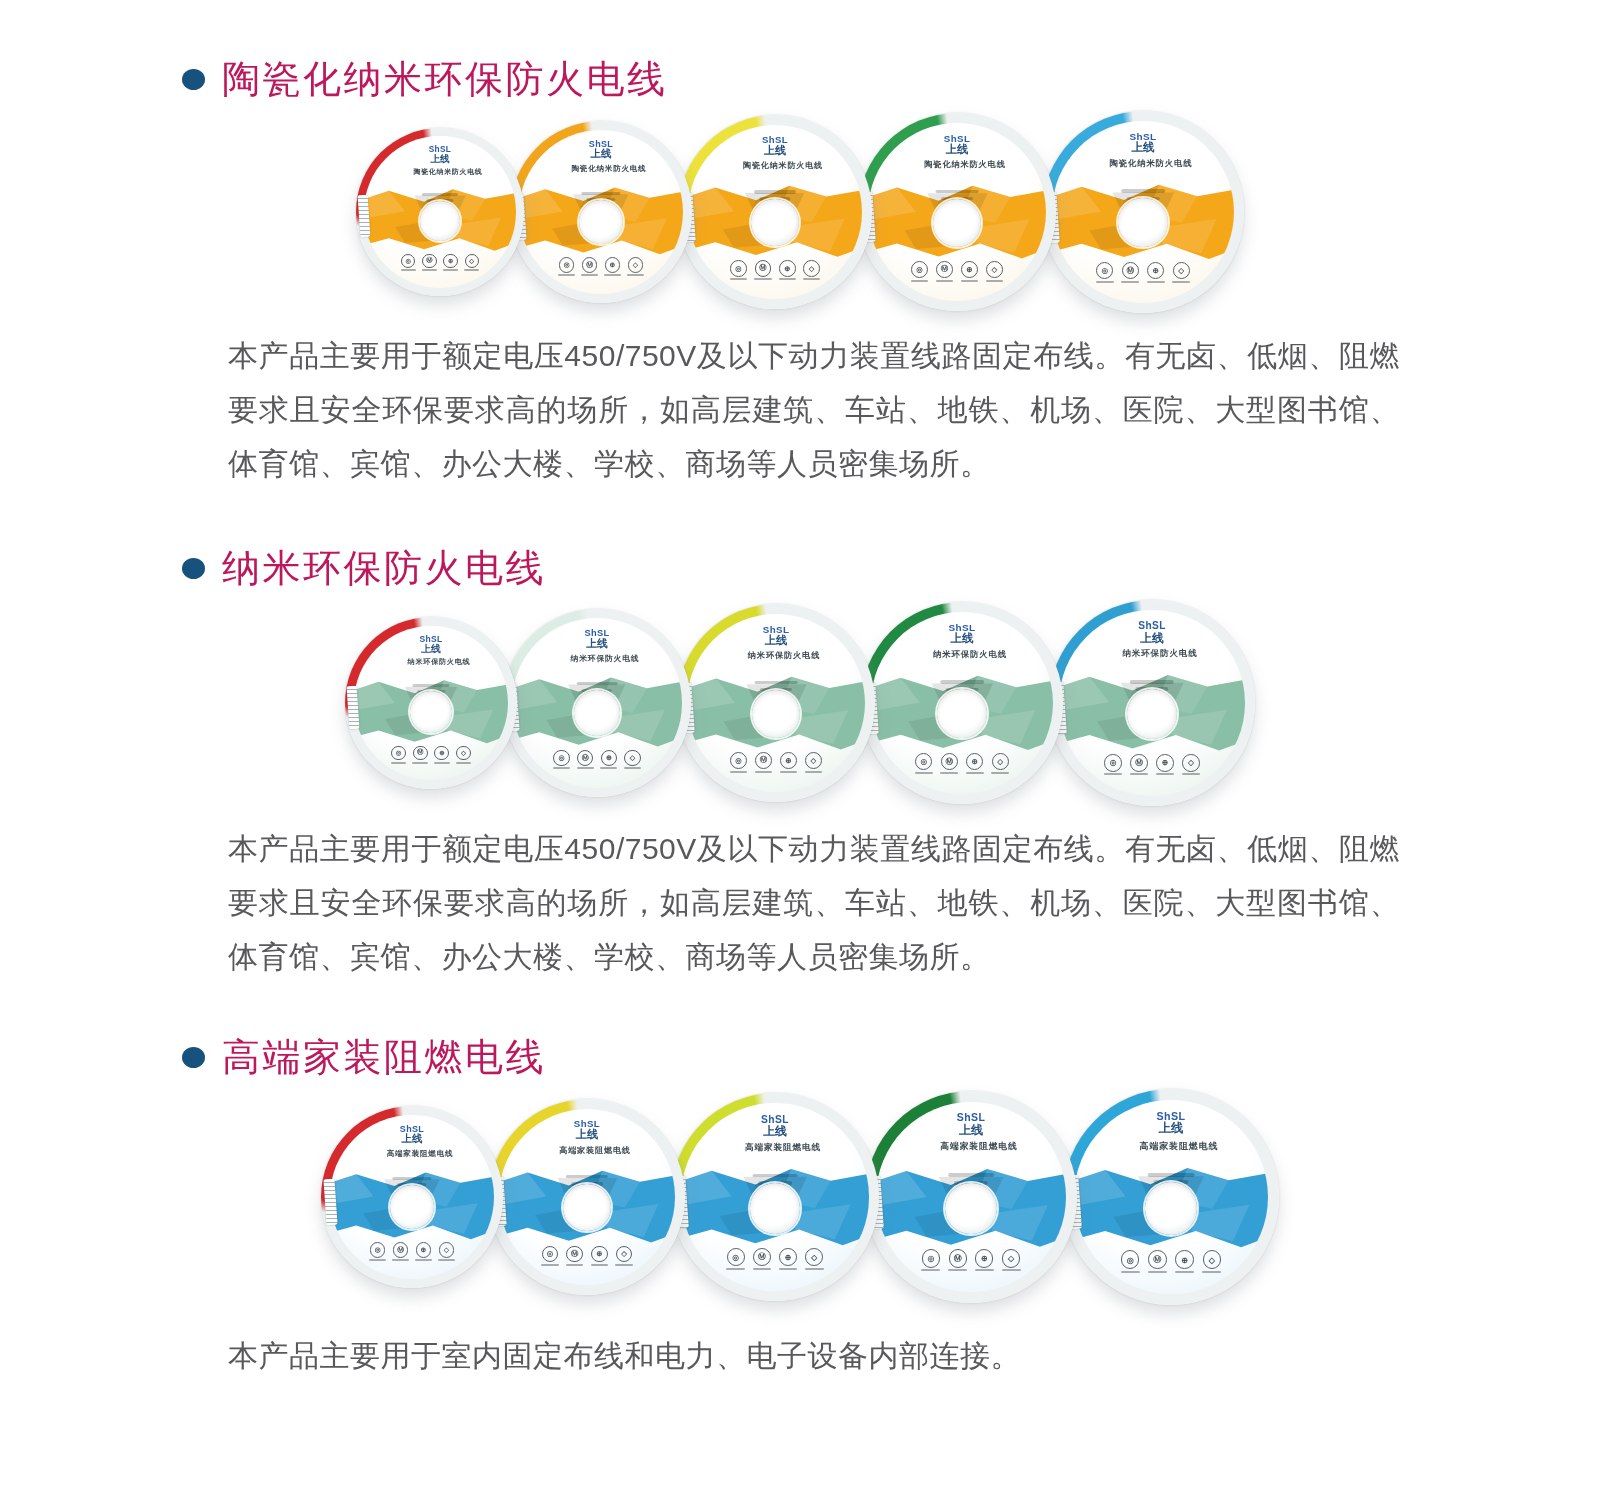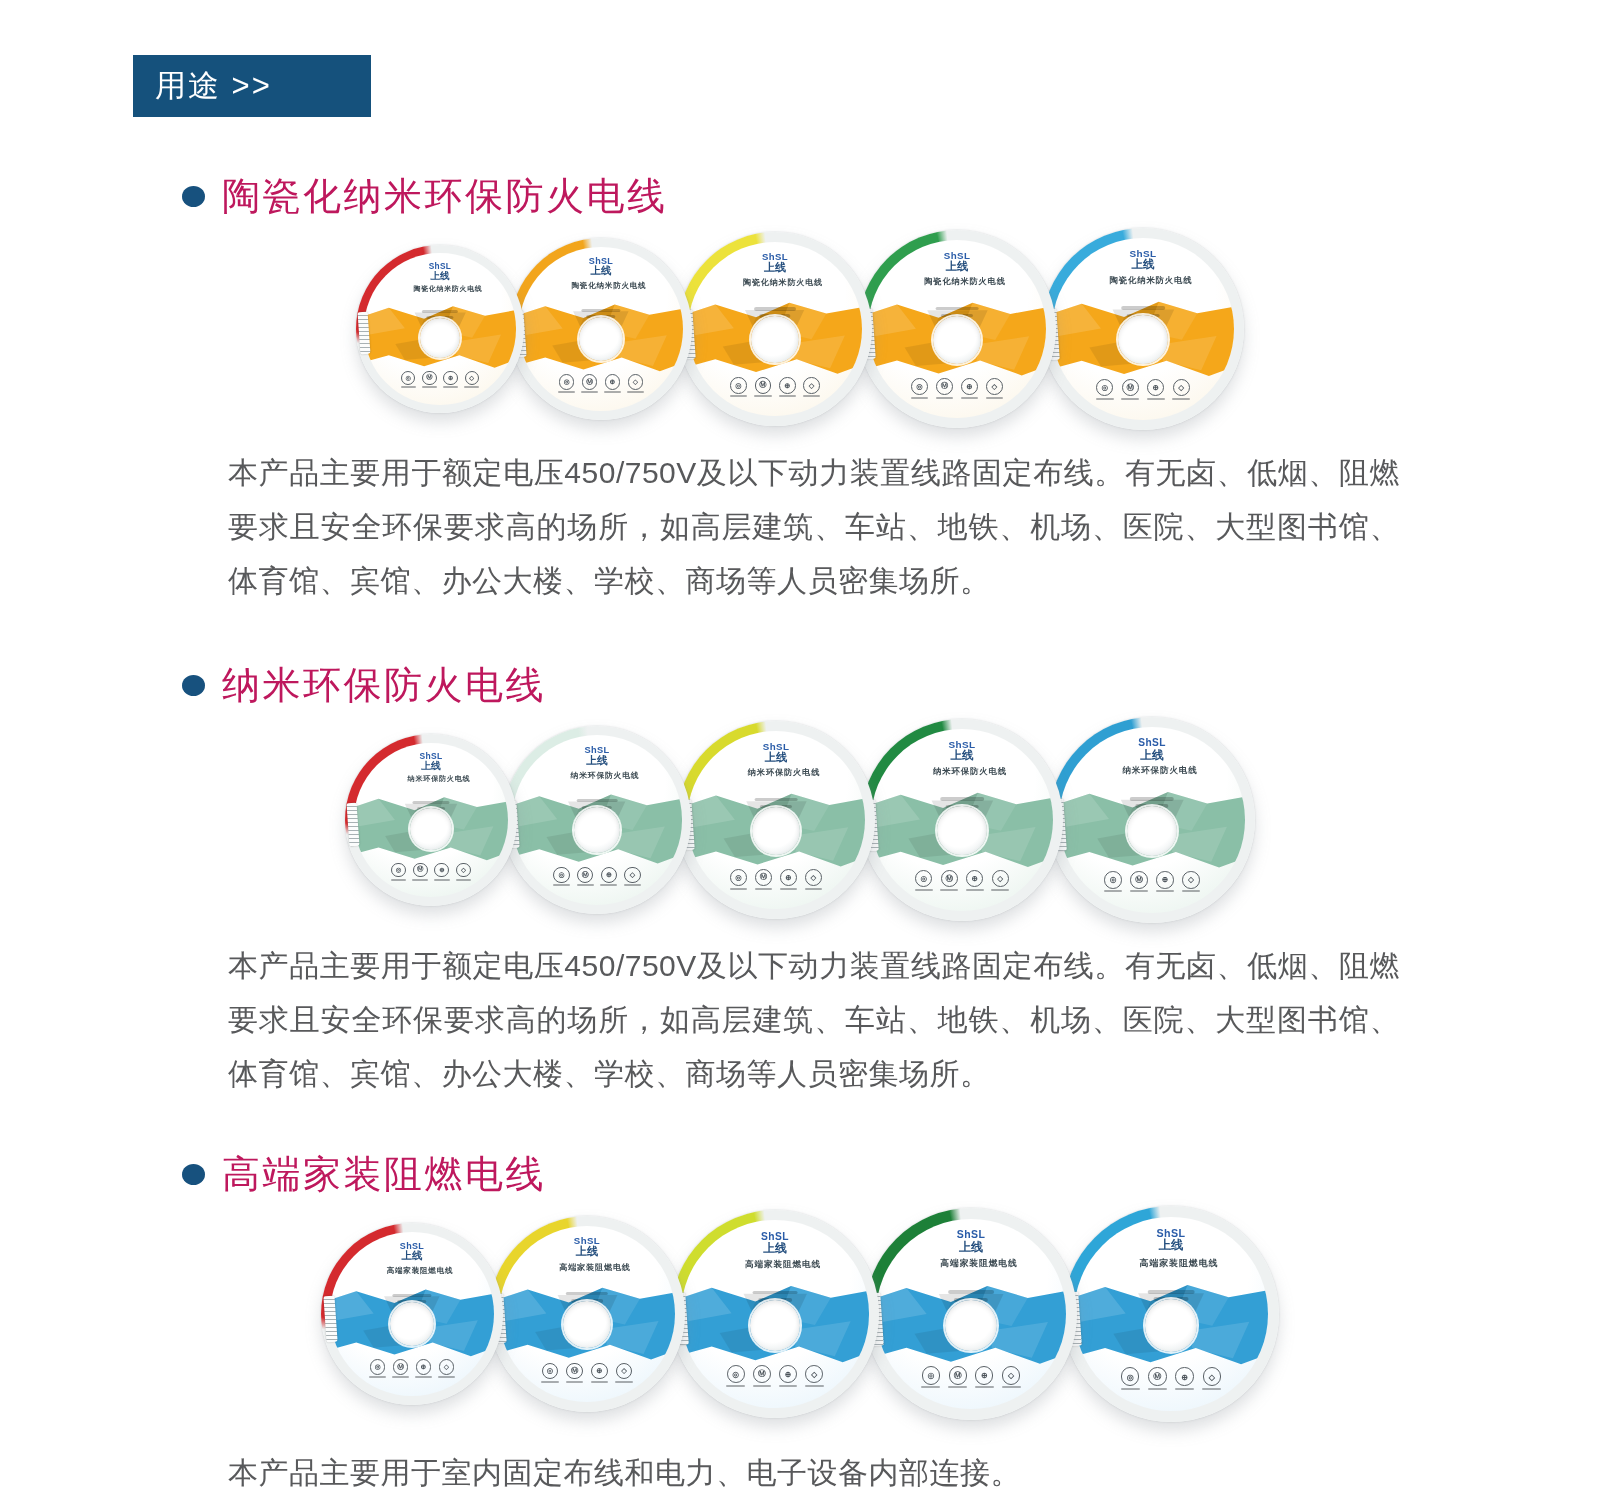--- a/index.html
+++ b/index.html
@@ -77,23 +77,20 @@
     width:100%; aspect-ratio:1/1; border-radius:50%;
     display:flex; align-items:center; justify-content:center;
     border:1px solid #596066; color:#4b535a; font-size:.72em; font-weight:bold;
   }
   .cert-caption { margin-top:10%; width:105%; height:2px; background:rgba(70,75,80,.45); border-radius:1px; }
 </style>
 </head>
 <body>
 
 <div class="page">
-  <div class="usage-header" style="background: rgb(21, 81, 124); color: rgb(255, 255, 255);">
-    <span>用途 &gt;&gt;</span>
-  </div>
   <div id="sections">
   <section class="product-section s1">
     <div class="heading-row">
       <span class="bullet" style="background: rgb(23, 81, 126);"></span>
       <h2 class="heading">陶瓷化纳米环保防火电线</h2>
     </div>
     <div class="spool-row">
   <div class="spool" style="width: 168px; height: 168px; font-size: 8.736px; z-index: 10; --rim: #d42a2e; --band: #f5a71a; --tint: #fdf9f0;">
     <div class="spool-face">
       <div class="brand">

